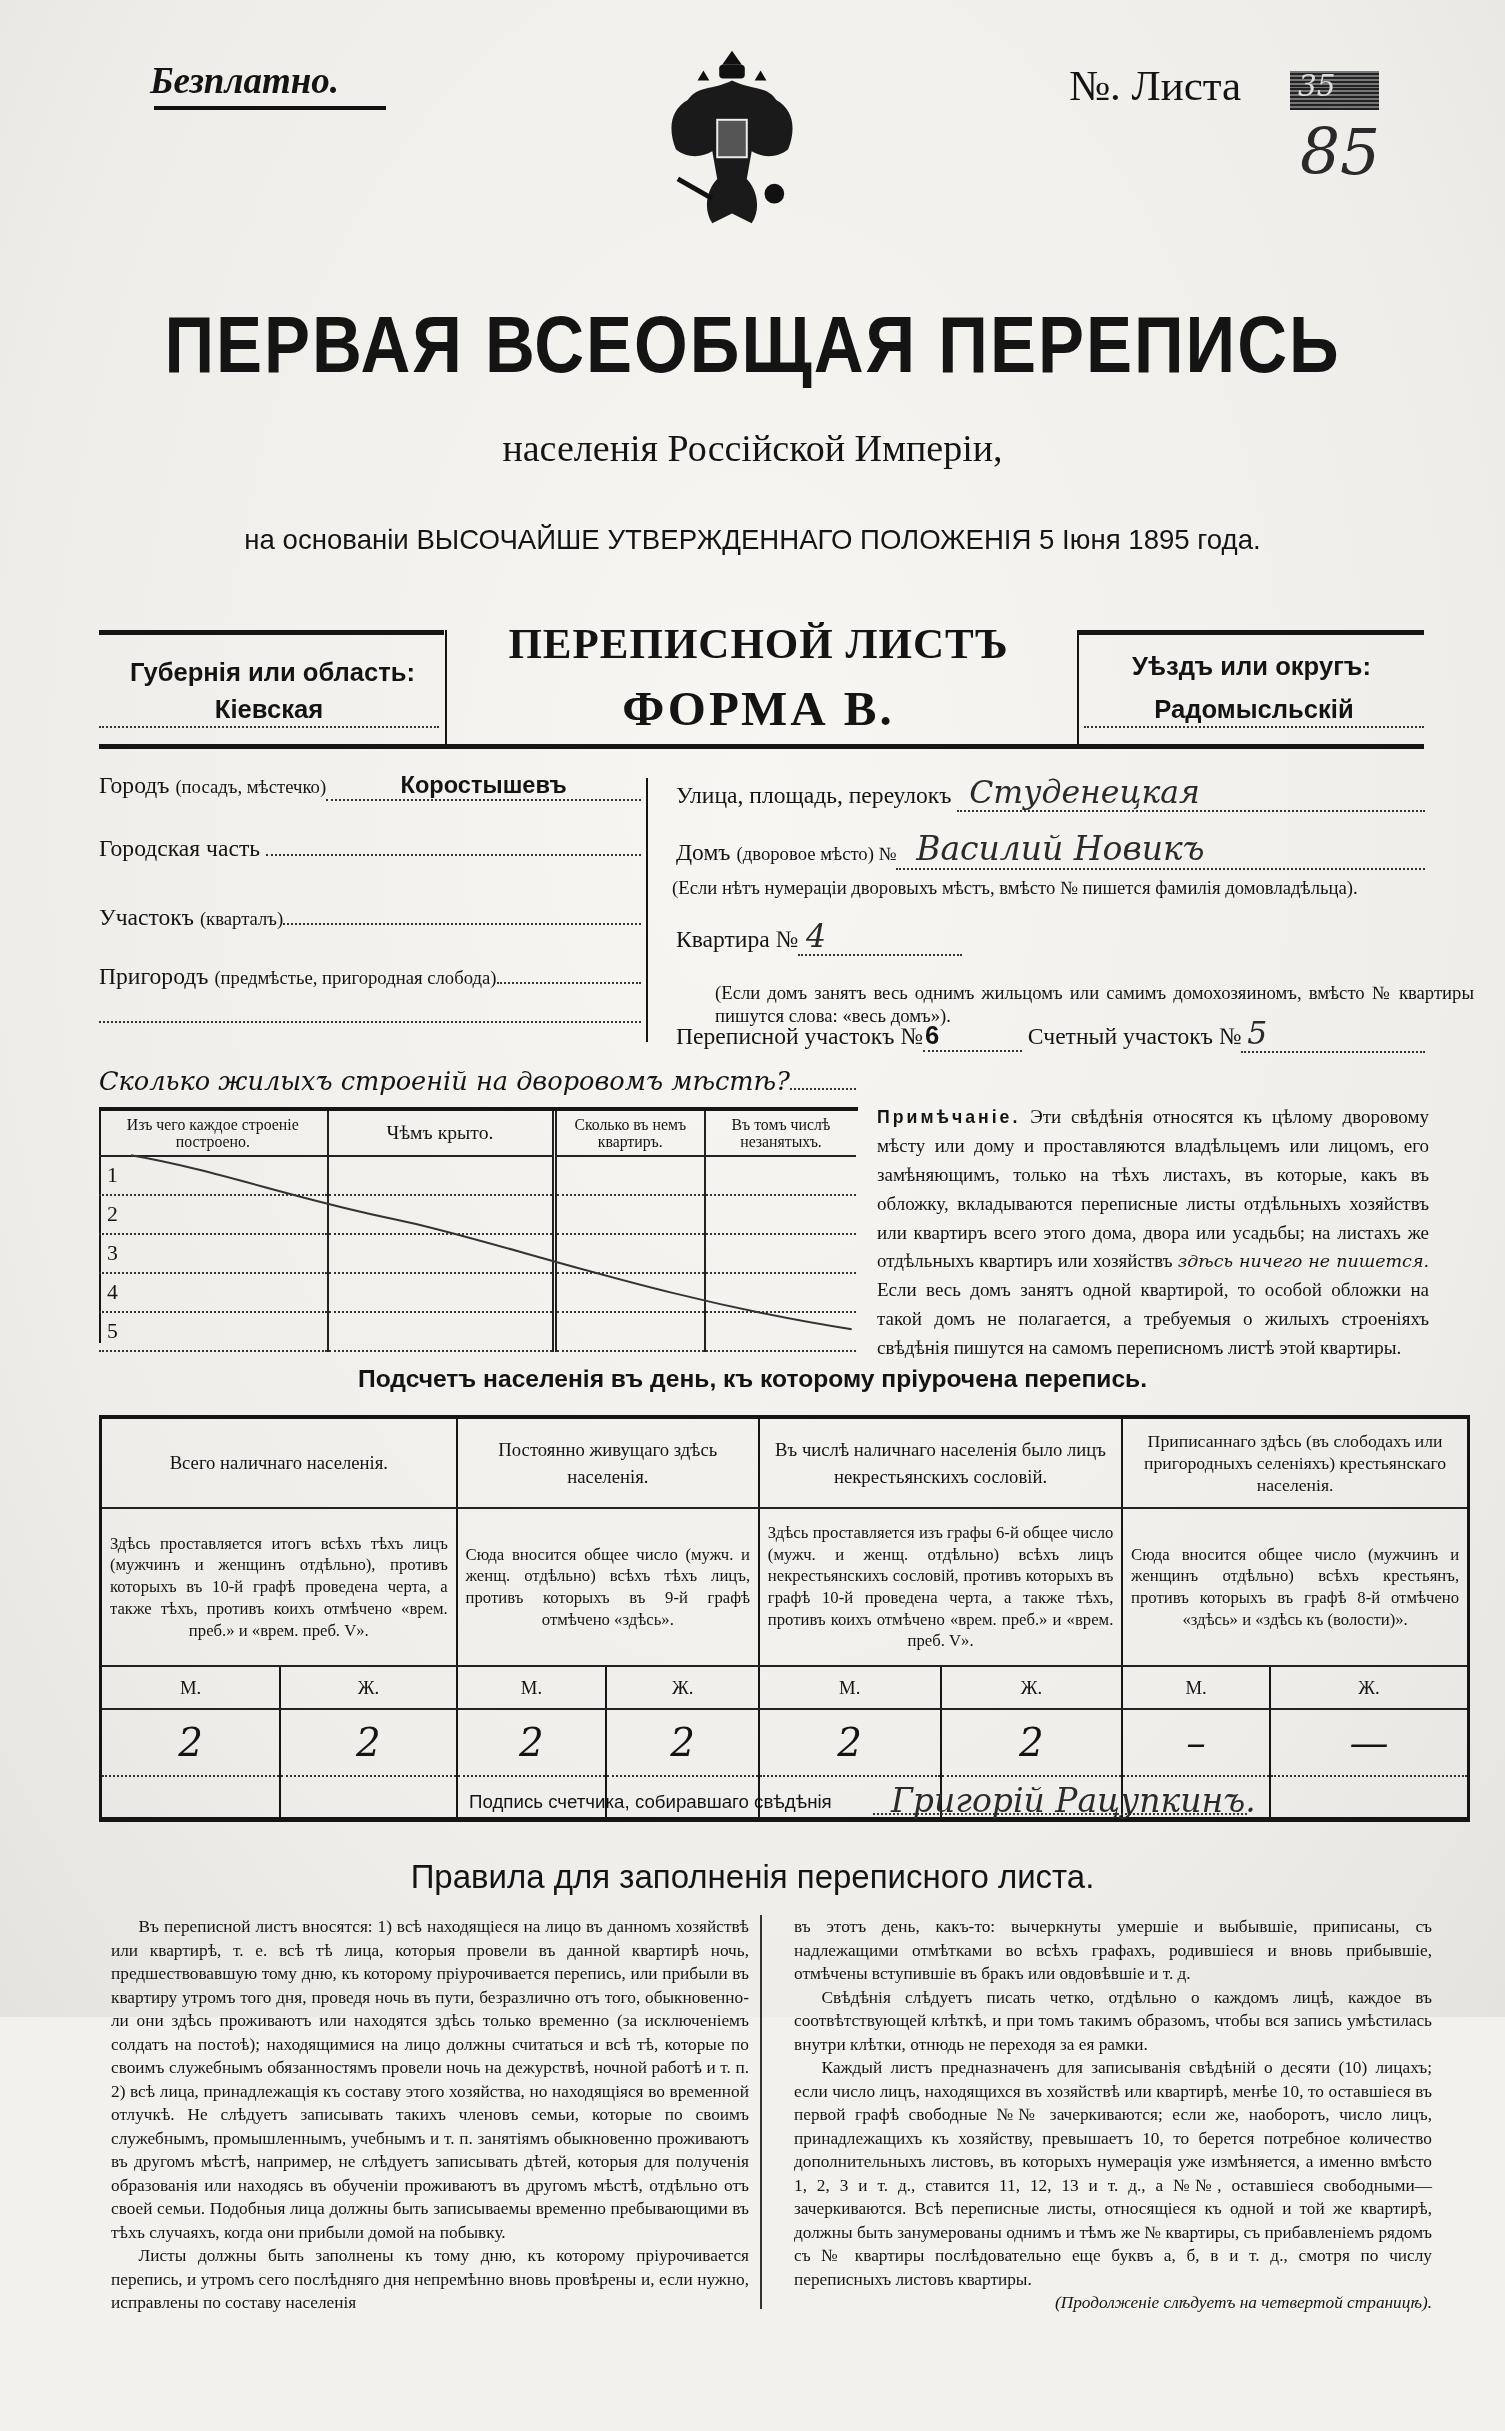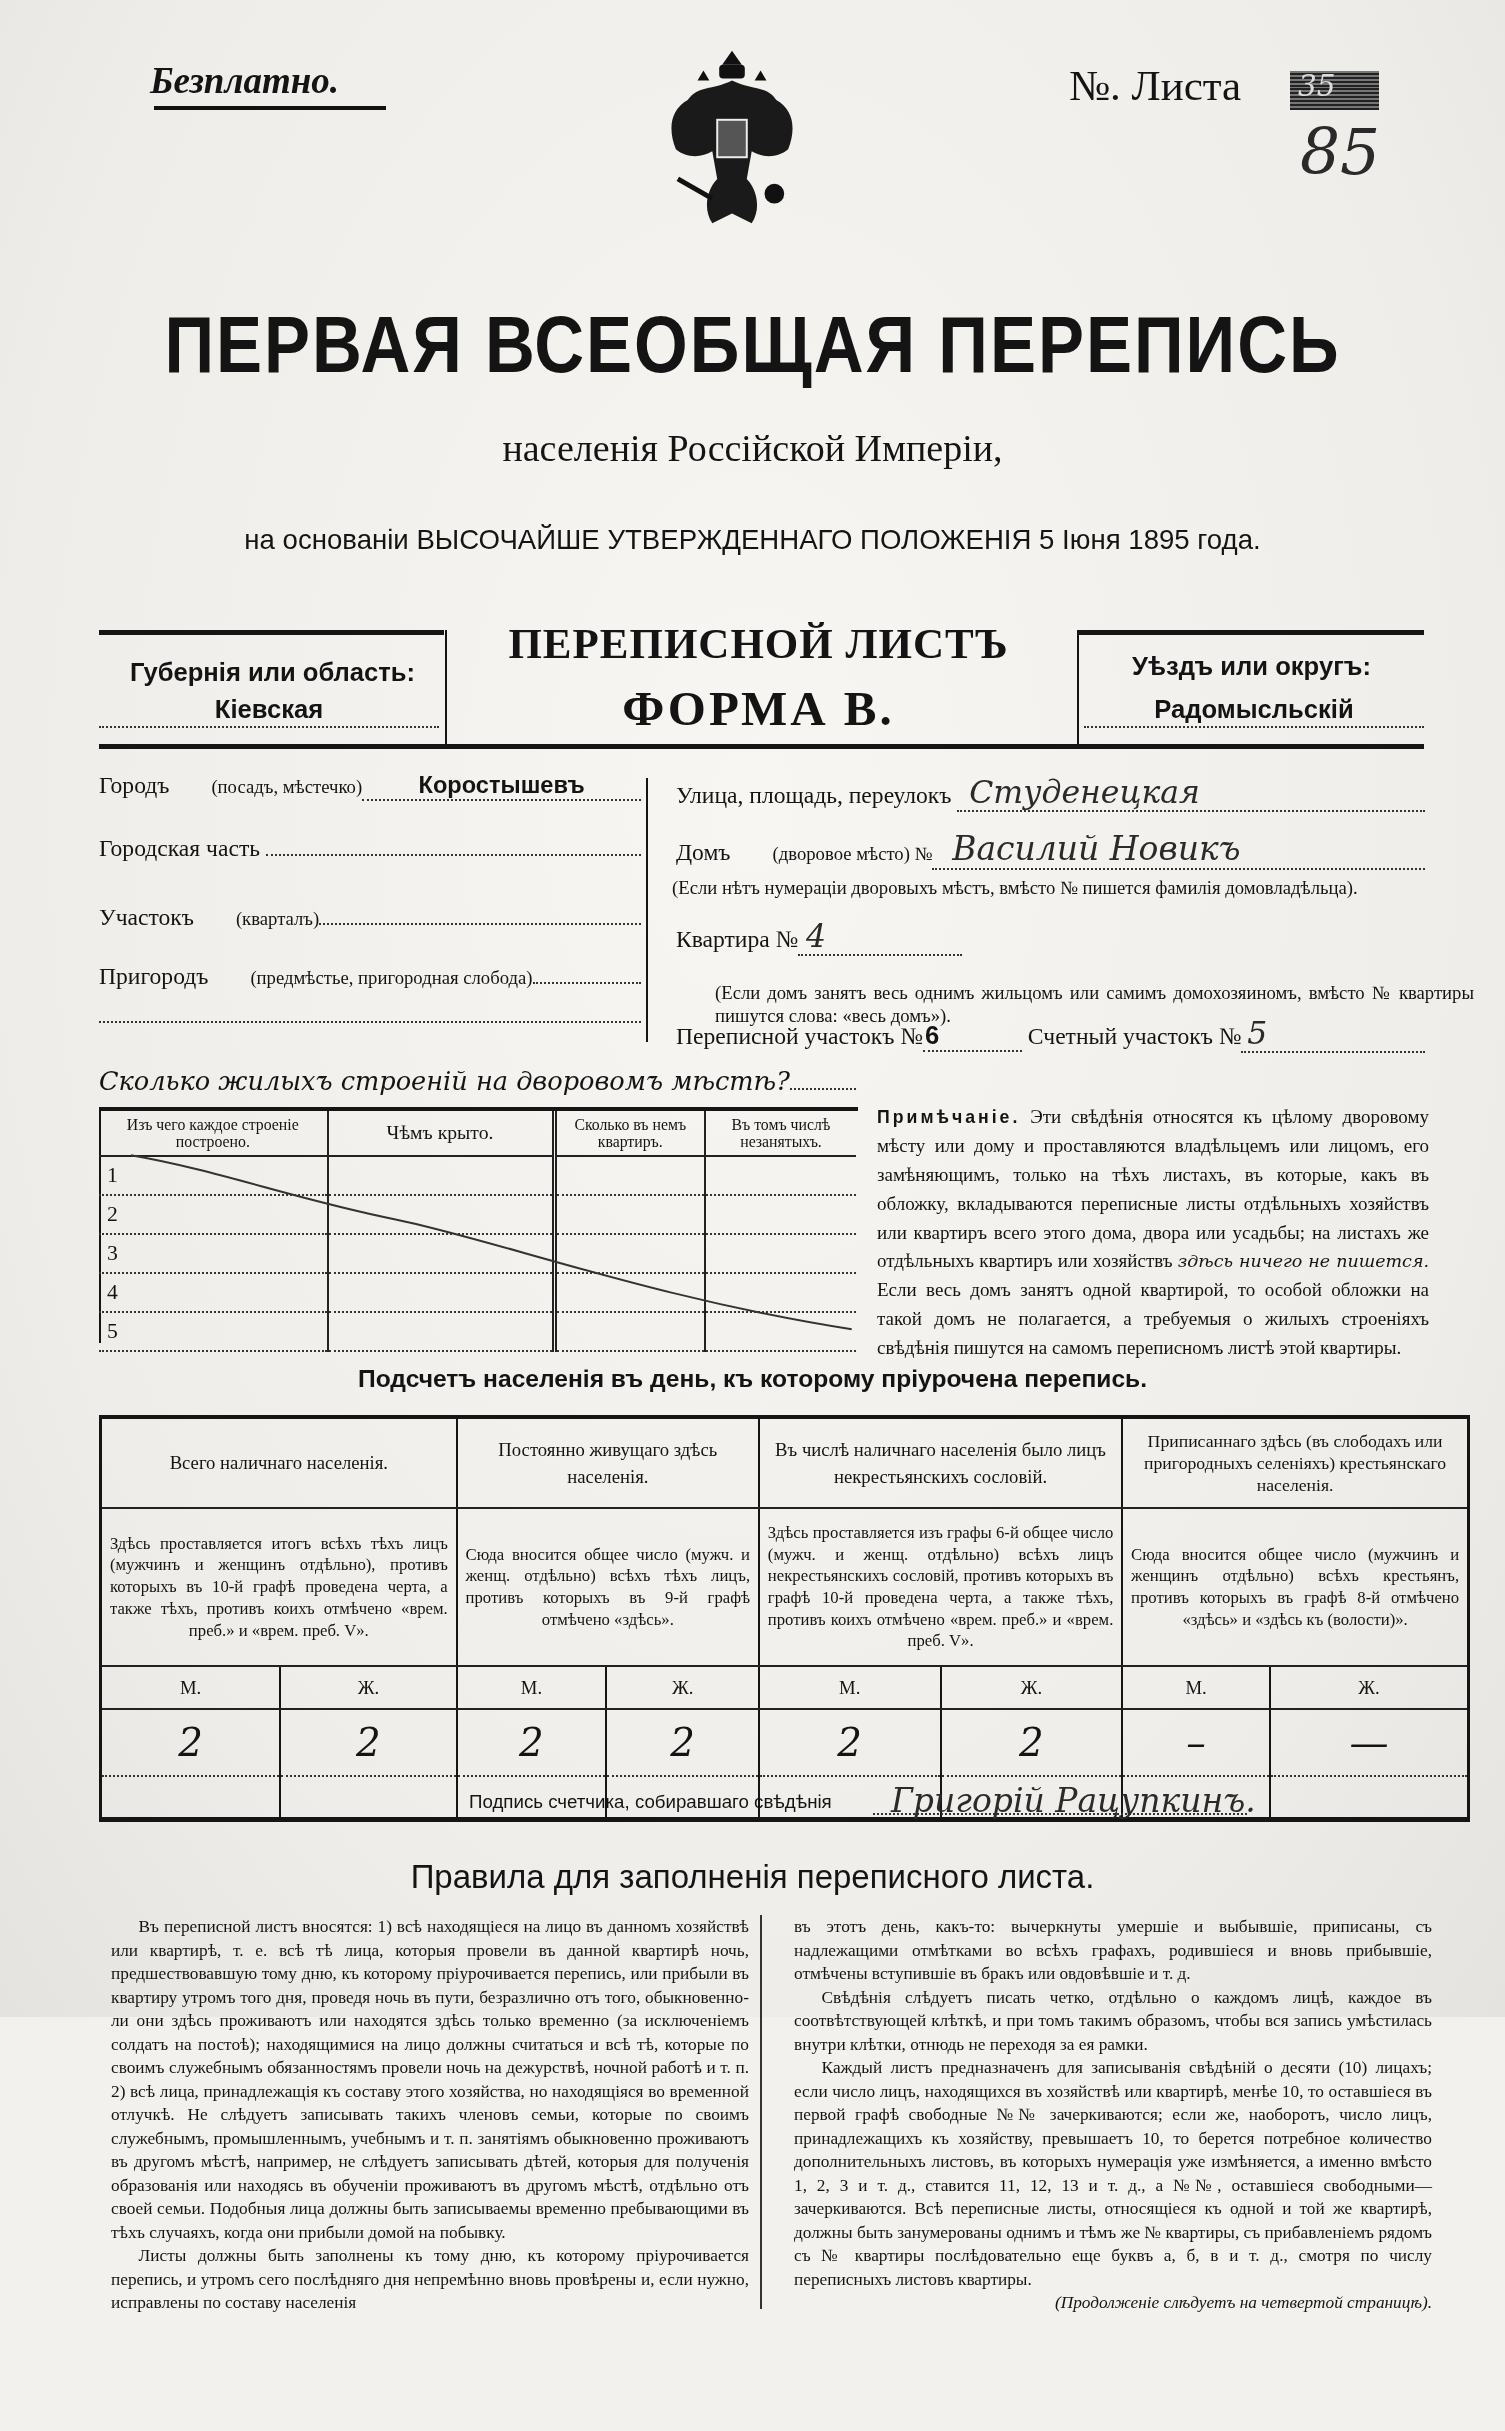--- a/index.html
+++ b/index.html
@@ -26,21 +26,21 @@
 
   #title { left: 0; width: 1505px; top: 305px; text-align: center; font-size: 69px; font-weight: bold; letter-spacing: 2px; transform: scaleY(1.15); }
   #subtitle { left: 0; width: 1505px; top: 426px; text-align: center; font-size: 38px; }
   #decree { left: 0; width: 1505px; top: 524px; text-align: center; font-size: 27.6px; }
 
   
   .lbl-sm { font-size: 25.6px; font-weight: bold; }
   #formtitle { left: 453px; width: 611px; top: 619px; text-align: center; font-size: 43px; font-weight: bold; letter-spacing: 1px; }
   #formname { left: 453px; width: 611px; top: 680px; text-align: center; font-size: 49px; font-weight: bold; letter-spacing: 3px; }
   .fld { font-size: 23.6px; }
-  .fld small { font-size: 18.7px; margin-left: 36px; }
+  .fld small { font-size: 18.7px; }
   .note { font-size: 18.7px; }
 
   
   table { border-collapse: collapse; }
   #bld { position: absolute; left: 99px; top: 1111px; width: 757px; }
   #bld th { font-size: 15.8px; font-weight: normal; height: 45px; border-bottom: 2px solid #222; line-height: 1.1; }
   #bld td { height: 39px; border-bottom: 2px dotted #333; font-size: 21.7px; }
   #bld td, #bld th { border-right: 2px solid #222; }
   #bld .dbl { border-right: 5.9px double #222; }
   #bld td.num { padding-left: 7.9px; }

